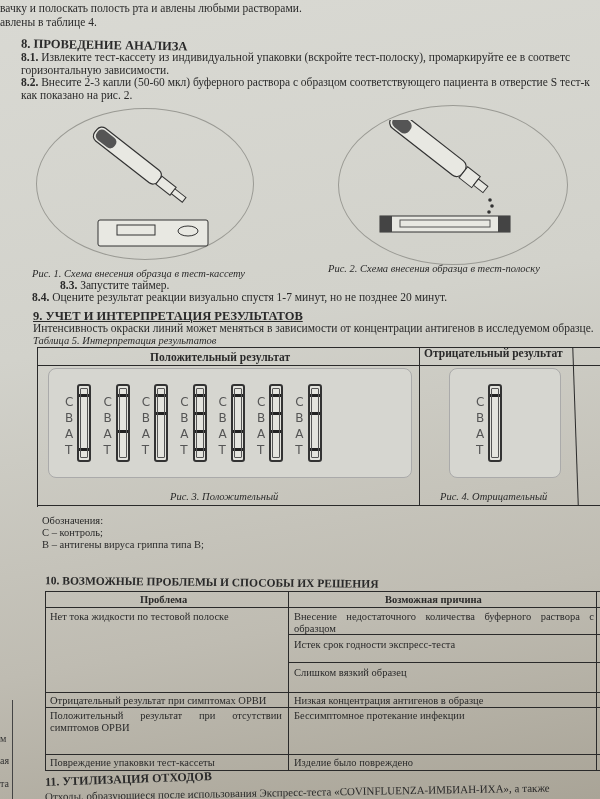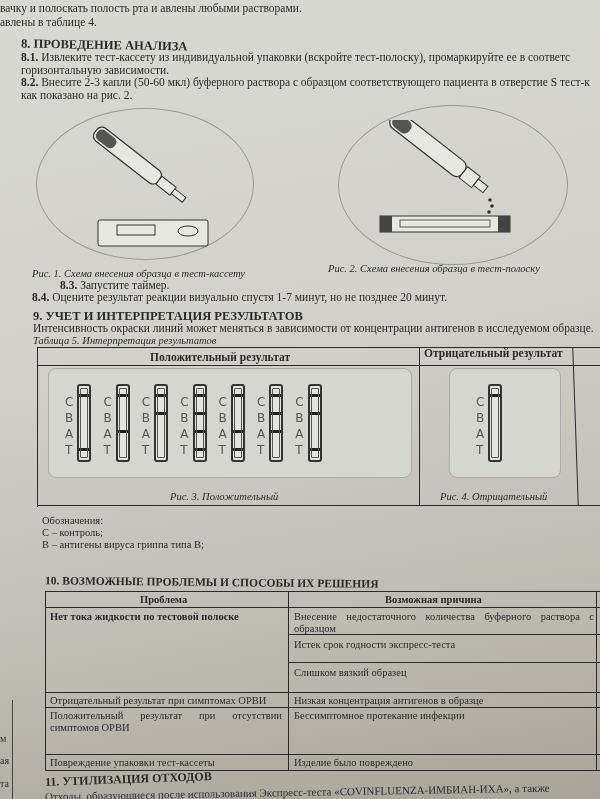--- a/index.html
+++ b/index.html
@@ -78,21 +78,21 @@
 
 <div class="abs t" style="left:32px;top:279px;margin-left:28px;">
   <span class="b">8.3.</span>
   <span>Запустите таймер.</span>
 </div>
 <div class="abs t" style="left:32px;top:291px;">
   <span class="b">8.4.</span>
   <span>Оцените результат реакции визуально спустя 1-7 минут, но не позднее 20 минут.</span>
 </div>
 
-<div class="abs h" style="left:33px;top:309px;">9. УЧЕТ И ИНТЕРПРЕТАЦИЯ РЕЗУЛЬТАТОВ</div>
+<div class="abs h" style="left:33px;top:309px;text-decoration:underline;">9. УЧЕТ И ИНТЕРПРЕТАЦИЯ РЕЗУЛЬТАТОВ</div>
 <div class="abs t" style="left:33px;top:322px;">Интенсивность окраски линий может меняться в зависимости от концентрации антигенов в исследуемом образце.</div>
 <div class="abs t it" style="left:33px;top:334px;font-size:10.5px;">Таблица 5. Интерпретация результатов</div>
 
 <div class="tbl-line" style="left:37px;top:347px;width:563px;height:1px;"></div>
 <div class="tbl-line" style="left:37px;top:365px;width:563px;height:1px;"></div>
 <div class="tbl-line" style="left:37px;top:347px;width:1px;height:160px;"></div>
 <div class="tbl-line" style="left:419px;top:347px;width:1px;height:158px;"></div>
 <div class="tbl-line" style="left:575px;top:347px;width:1px;height:158px;transform:rotate(-2deg);"></div>
 <div class="tbl-line" style="left:37px;top:505px;width:563px;height:1px;"></div>
 
@@ -225,21 +225,21 @@
 <div class="tbl-line" style="left:288px;top:634px;width:312px;height:1px;"></div>
 <div class="tbl-line" style="left:288px;top:662px;width:312px;height:1px;"></div>
 <div class="tbl-line" style="left:45px;top:692px;width:555px;height:1px;"></div>
 <div class="tbl-line" style="left:45px;top:707px;width:555px;height:1px;"></div>
 <div class="tbl-line" style="left:45px;top:754px;width:555px;height:1px;"></div>
 <div class="tbl-line" style="left:45px;top:770px;width:555px;height:1px;"></div>
 
 <div class="cell b" style="left:140px;top:594px;">Проблема</div>
 <div class="cell b" style="left:385px;top:594px;">Возможная причина</div>
 
-<div class="cell" style="left:50px;top:611px;width:230px;font-weight:bold;">Нет тока жидкости по тестовой полоске</div>
+<div class="cell" style="left:50px;top:611px;width:230px;">Нет тока жидкости по тестовой полоске</div>
 <div class="cell" style="left:294px;top:611px;width:300px;text-align:justify;">Внесение недостаточного количества буферного раствора с образцом</div>
 <div class="cell" style="left:294px;top:639px;">Истек срок годности экспресс-теста</div>
 <div class="cell" style="left:294px;top:667px;text-align:right;">Слишком вязкий образец</div>
 
 <div class="cell" style="left:50px;top:695px;">Отрицательный результат при симптомах ОРВИ</div>
 <div class="cell" style="left:294px;top:695px;">Низкая концентрация антигенов в образце</div>
 
 <div class="cell" style="left:50px;top:710px;width:232px;text-align:justify;">Положительный результат при отсутствии симптомов ОРВИ</div>
 <div class="cell" style="left:294px;top:710px;">Бессимптомное протекание инфекции</div>
 

